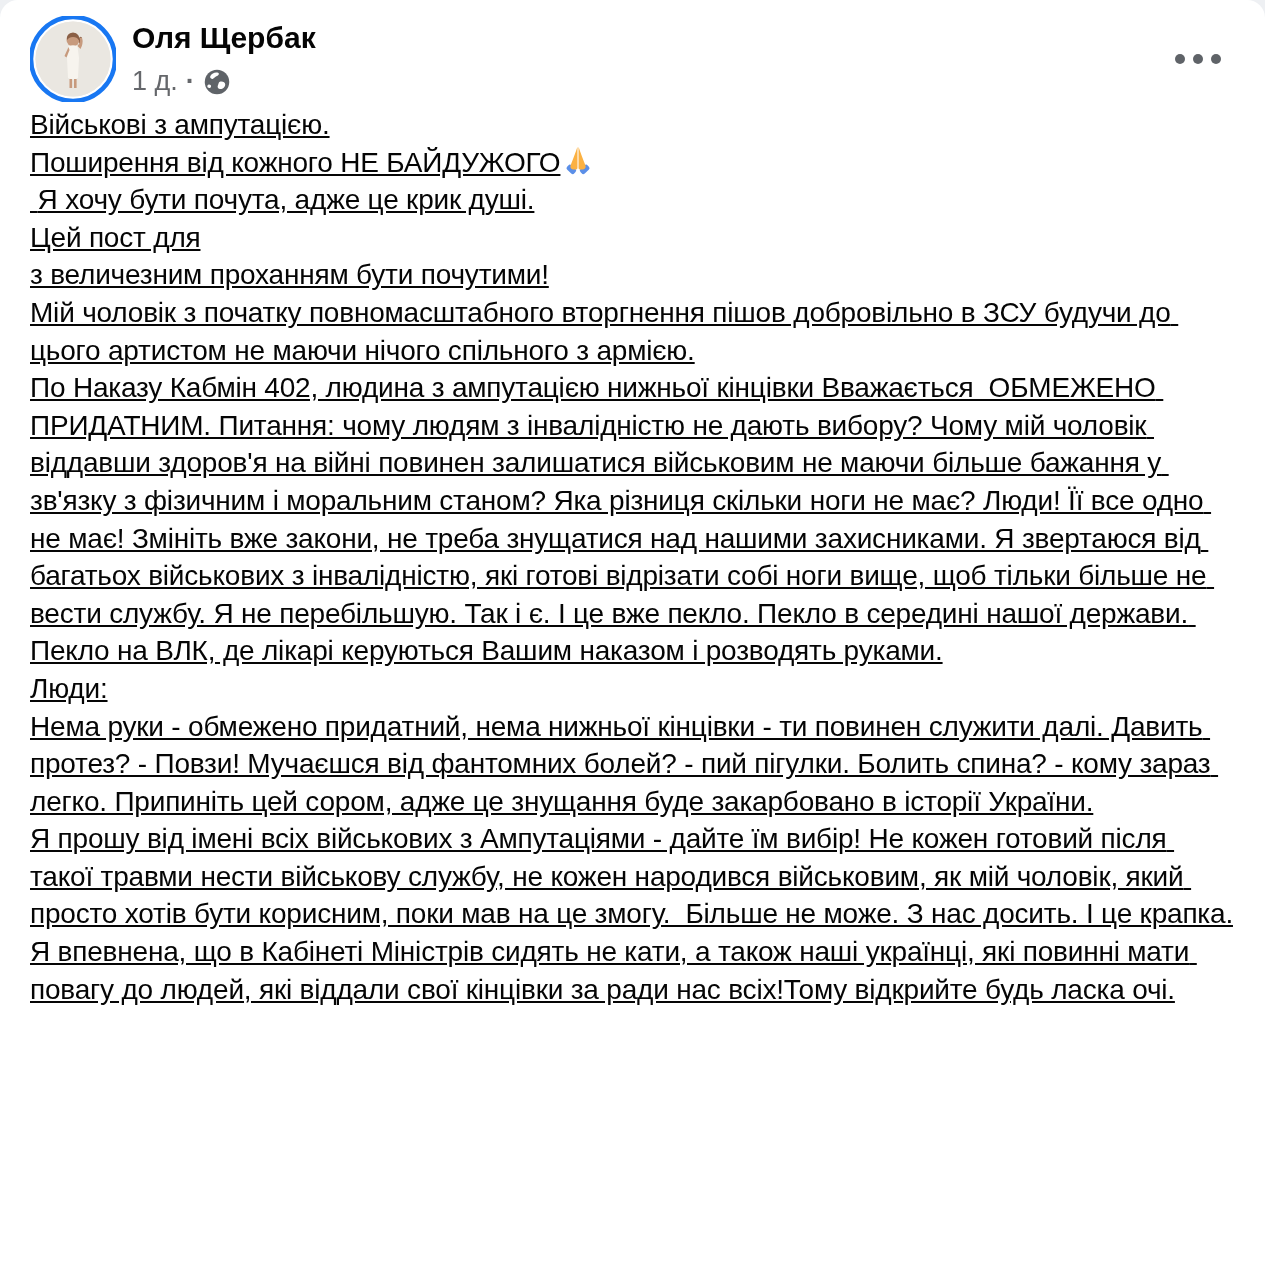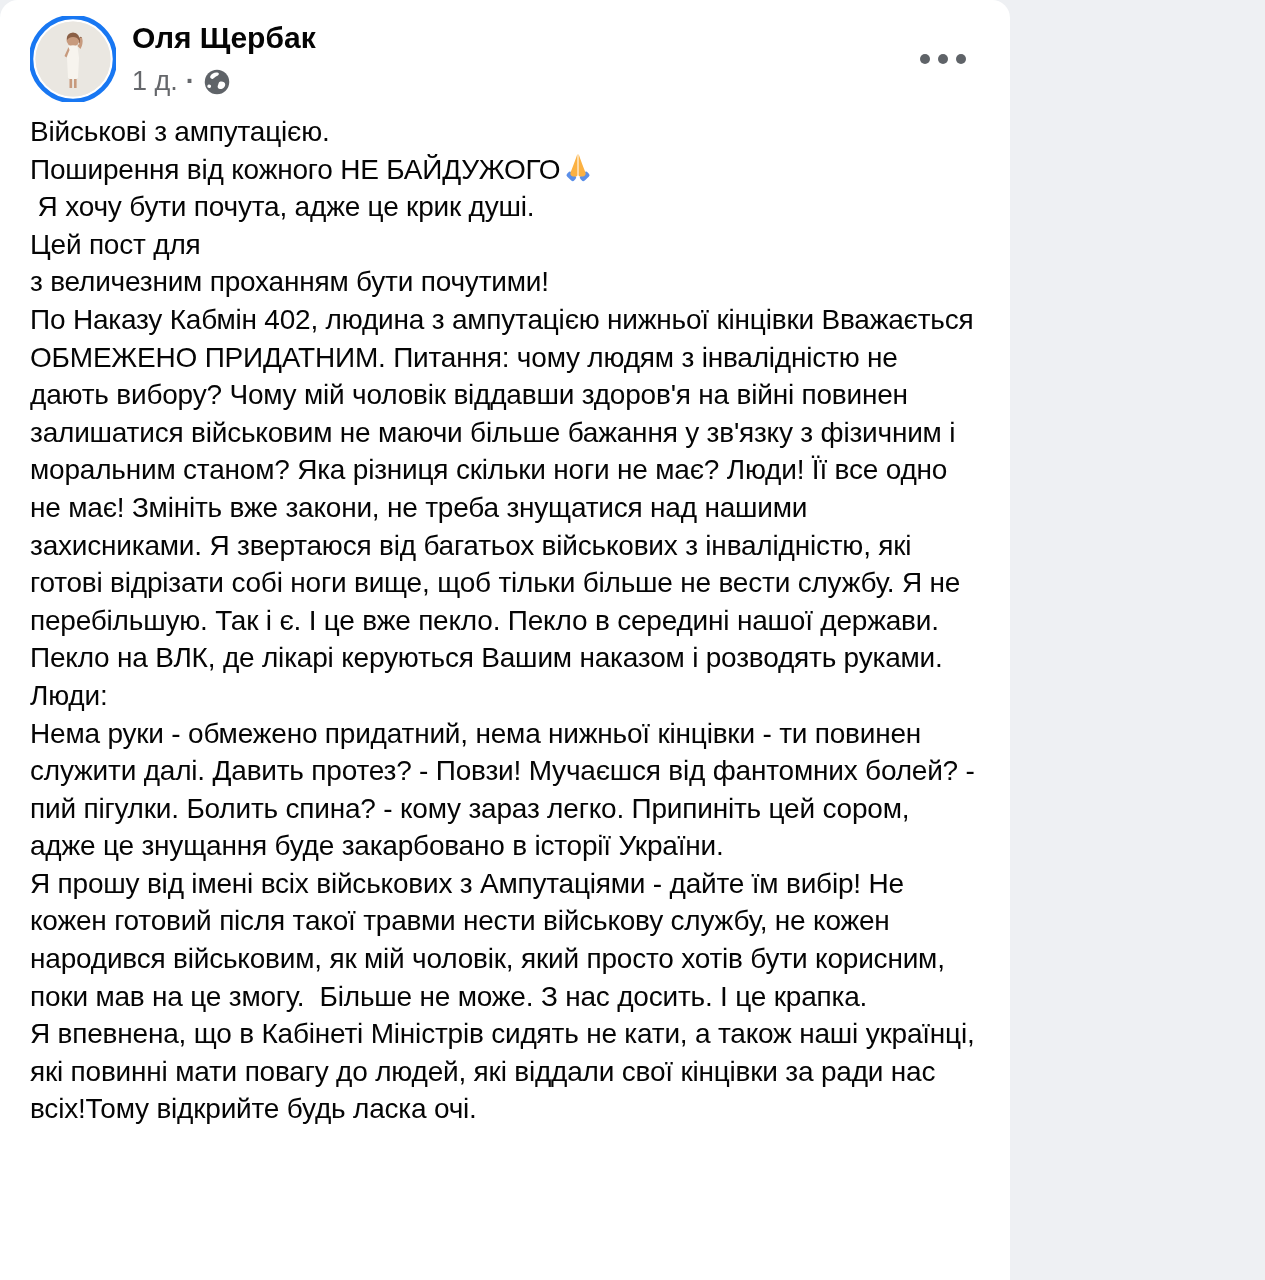--- a/index.html
+++ b/index.html
@@ -3,21 +3,21 @@
 <meta charset="utf-8">
 <style>
   html,body { margin:0; padding:0; }
   body {
     width:1265px; height:1280px;
     background:#eef0f3;
     font-family:"Liberation Sans", sans-serif;
     overflow:hidden;
   }
   .card {
-    width:1010px; min-height:1280px;
+    width:1265px; min-height:1280px;
     background:#ffffff;
     border-radius:18px 18px 0 0;
     box-sizing:border-box;
     padding:16px 30px 30px 30px;
     position:relative;
   }
   .header { display:flex; align-items:flex-start; position:relative; }
   .avatar-wrap {
     width:86px; height:86px; margin-right:16px; flex:0 0 auto;
     cursor:pointer;
@@ -34,25 +34,26 @@
   .meta-row .dot-sep { margin:0 8px; font-weight:700; }
   .globe { width:28px; height:28px; display:inline-block; }
   .menu-btn {
     position:absolute; right:4px; top:28px;
     display:flex; gap:8px; padding:10px; cursor:pointer;
   }
   .menu-btn .dot {
     width:10px; height:10px; border-radius:50%; background:#5f6368;
   }
   .post-body {
-    margin-top:11px;
+    margin-top:4px;
     font-size:28px;
     line-height:37.6px;
     color:#050505;
     letter-spacing:-0.2px;
+    text-decoration:underline;
   }
   .post-line { white-space:pre-wrap; }
   .mention-link {
     color:#216FDB; text-decoration:none; cursor:pointer; display:inline-block;
   }
   .emoji-inline {
     display:inline-block; width:32px; height:32px;
     vertical-align:-4px; margin-left:2px;
   }
 </style>
@@ -111,20 +112,21 @@
     <div class="post-line">Військові з ампутацією.</div>
     <div class="post-line"><span>Поширення від кожного НЕ БАЙДУЖОГО</span><span class="emoji-inline"><svg viewBox="0 0 36 36" width="32" height="32">
         <rect x="5" y="25" width="11" height="7" rx="2.5" transform="rotate(42 10.5 28.5)" fill="#5b8fe8"></rect>
         <rect x="20" y="25" width="11" height="7" rx="2.5" transform="rotate(-42 25.5 28.5)" fill="#5b8fe8"></rect>
         <path d="M17.3 3.5 C15.2 10 12.1 17.8 9.6 24.3 C8.8 26.4 10.1 28.6 12.3 28.6 L15.9 28.6 C16.8 28.6 17.4 28 17.4 27.1 L17.4 4 Z" fill="#fbb142"></path>
         <path d="M18.7 3.5 C20.8 10 23.9 17.8 26.4 24.3 C27.2 26.4 25.9 28.6 23.7 28.6 L20.1 28.6 C19.2 28.6 18.6 28 18.6 27.1 L18.6 4 Z" fill="#fbb142"></path>
       </svg></span></div>
     <div class="post-line"> Я хочу бути почута, адже це крик душі.</div>
     <div class="post-line">Цей пост для</div>
     <div class="post-line">з величезним проханням бути почутими!</div>
+    <div class="post-line">Мій чоловік з початку повномасштабного вторгнення пішов добровільно в ЗСУ будучи до цього артистом не маючи нічого спільного з армією.</div>
     <div class="post-line">По Наказу Кабмін 402, людина з ампутацією нижньої кінцівки Вважається  ОБМЕЖЕНО ПРИДАТНИМ. Питання: чому людям з інвалідністю не дають вибору? Чому мій чоловік віддавши здоров'я на війні повинен залишатися військовим не маючи більше бажання у зв'язку з фізичним і моральним станом? Яка різниця скільки ноги не має? Люди! Її все одно не має! Змініть вже закони, не треба знущатися над нашими захисниками. Я звертаюся від багатьох військових з інвалідністю, які готові відрізати собі ноги вище, щоб тільки більше не вести службу. Я не перебільшую. Так і є. І це вже пекло. Пекло в середині нашої держави. Пекло на ВЛК, де лікарі керуються Вашим наказом і розводять руками.</div>
     <div class="post-line">Люди:</div>
     <div class="post-line">Нема руки - обмежено придатний, нема нижньої кінцівки - ти повинен служити далі. Давить протез? - Повзи! Мучаєшся від фантомних болей? - пий пігулки. Болить спина? - кому зараз легко. Припиніть цей сором, адже це знущання буде закарбовано в історії України.</div>
     <div class="post-line">Я прошу від імені всіх військових з Ампутаціями - дайте їм вибір! Не кожен готовий після такої травми нести військову службу, не кожен народився військовим, як мій чоловік, який просто хотів бути корисним, поки мав на це змогу.  Більше не може. З нас досить. І це крапка.</div>
     <div class="post-line">Я впевнена, що в Кабінеті Міністрів сидять не кати, а також наші українці, які повинні мати повагу до людей, які віддали свої кінцівки за ради нас всіх!Тому відкрийте будь ласка очі.</div>
   </div>
 
 </div>
 
 </body></html>

